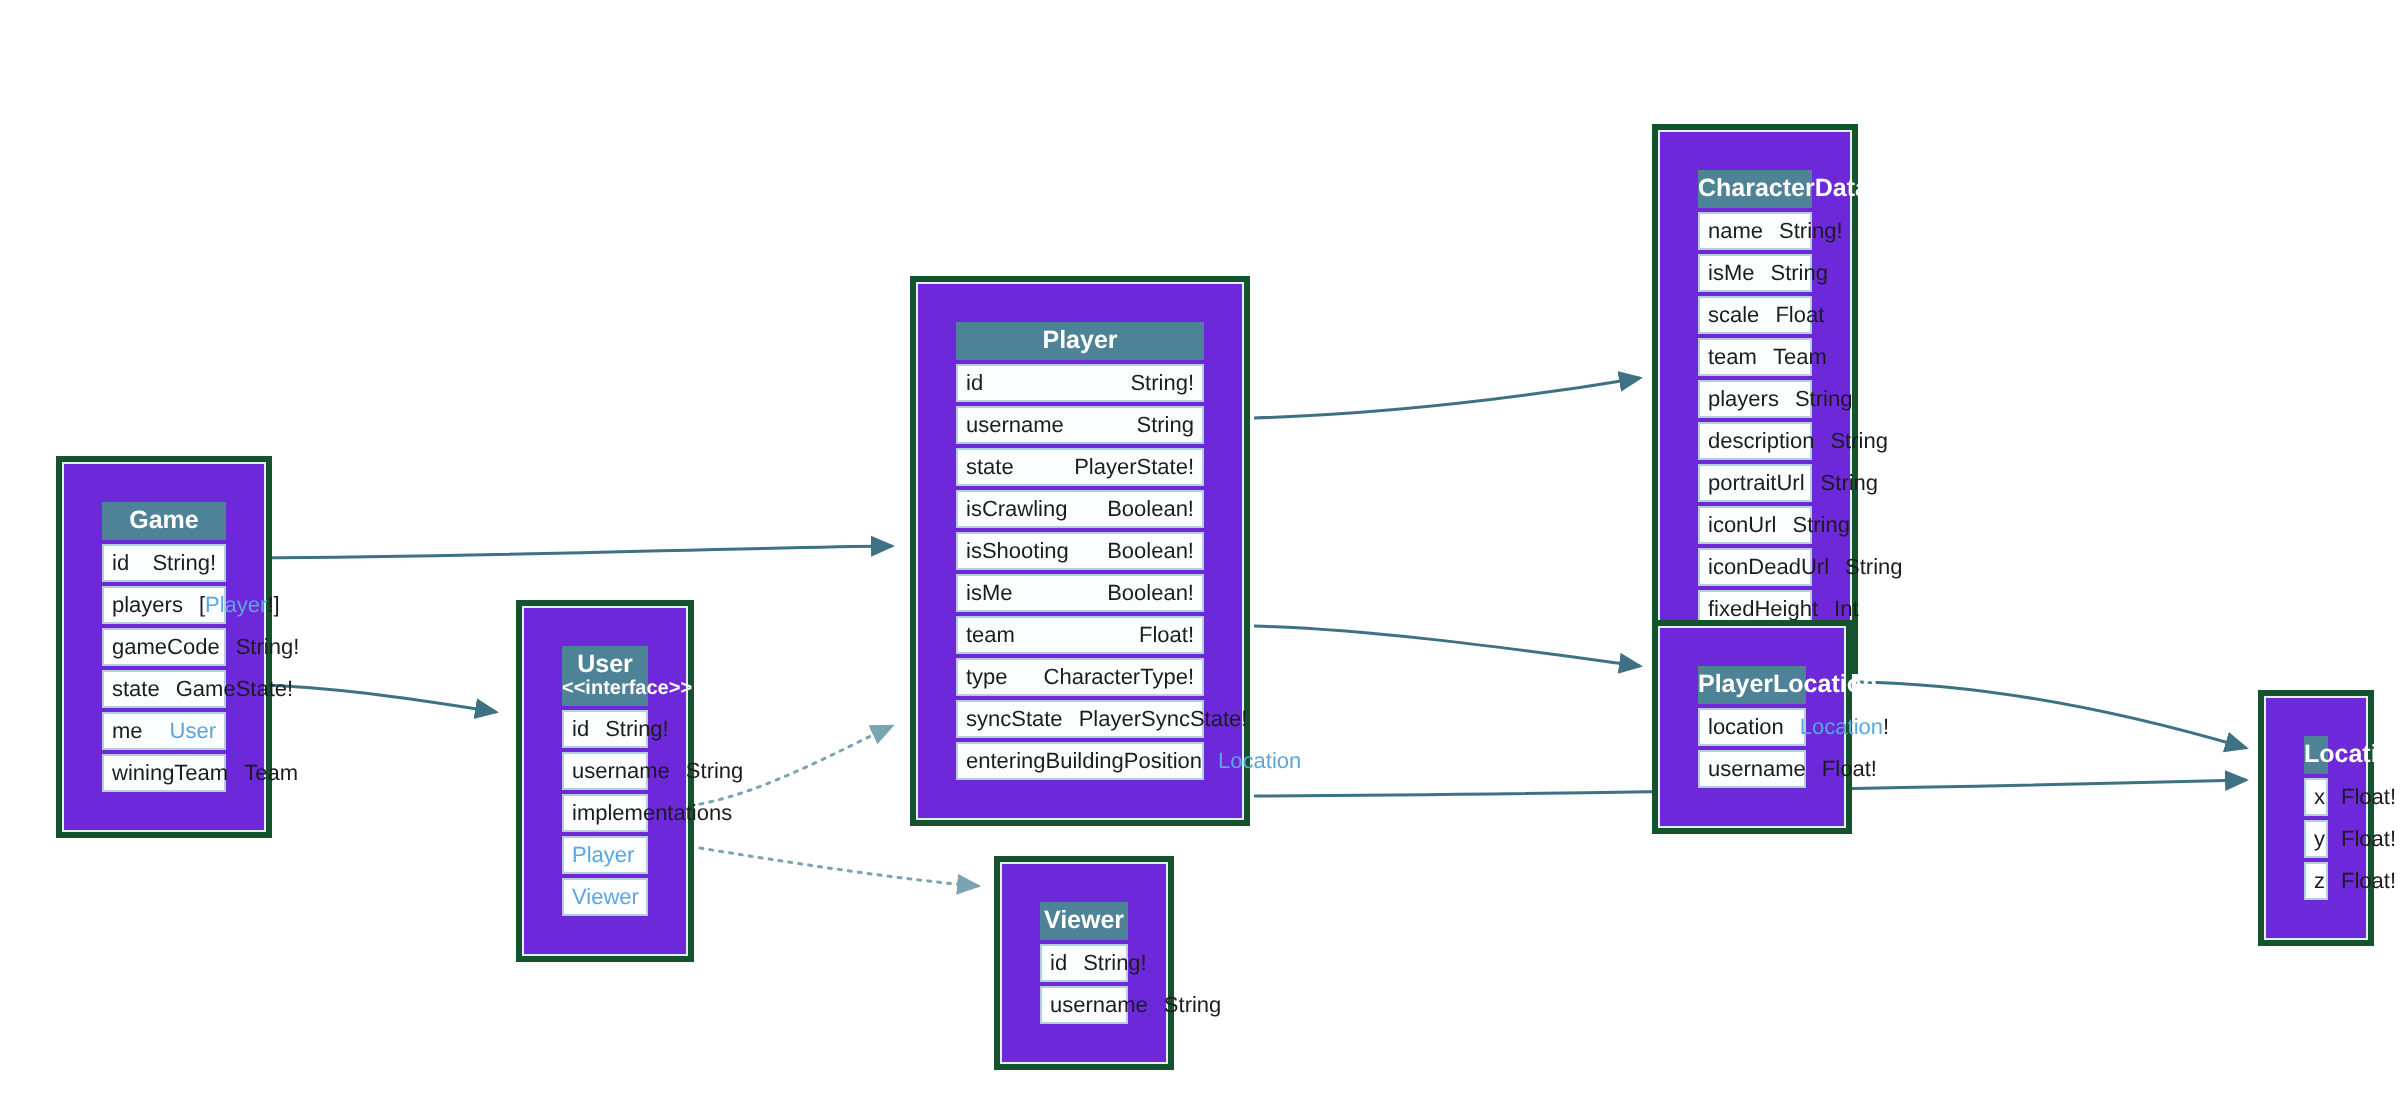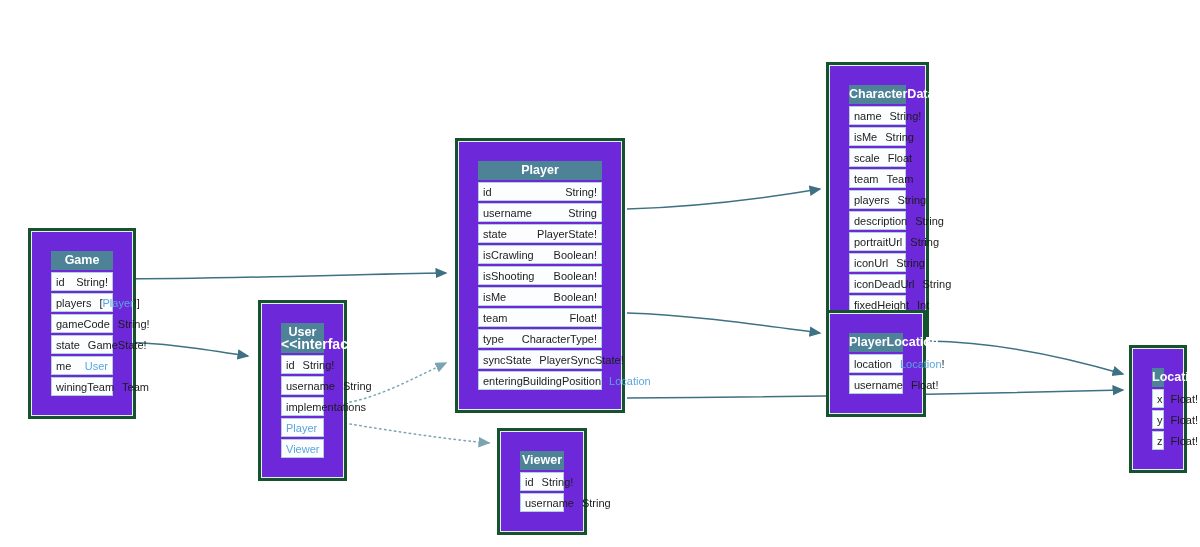--- a/index.html
+++ b/index.html
@@ -11,21 +11,21 @@
   .schema-table{
     position:absolute;background:#6d28d9;border:3px solid #14532d;
     box-shadow:0 0 0 1px #e6eff4 inset;padding:20px;box-sizing:border-box;
   }
   .tbl-header{
     background:#4e8296;color:#ffffff;text-align:center;font-weight:bold;
     font-size:12.5px;display:flex;flex-direction:column;justify-content:center;
     height:19px;line-height:13px;
   }
   .tbl-header.tall{height:30px;}
-  .tbl-subtitle{font-size:14px;font-weight:bold;line-height:11px;}
+  .tbl-subtitle{font-size:10px;font-weight:bold;line-height:11px;}
   .tbl-row{
     height:17px;margin-top:2px;border:1px solid #b5cfda;background:#fbfdfe;
     display:flex;justify-content:space-between;align-items:center;
     padding:0 4px;font-size:11px;color:#1c1c1c;white-space:nowrap;
   }
   .f-name{margin-right:8px;}
   .f-type{text-align:right;}
   .lnk{color:#5ba6de;}
   .row-linkonly .f-name{color:#5ba6de;}
 </style>

